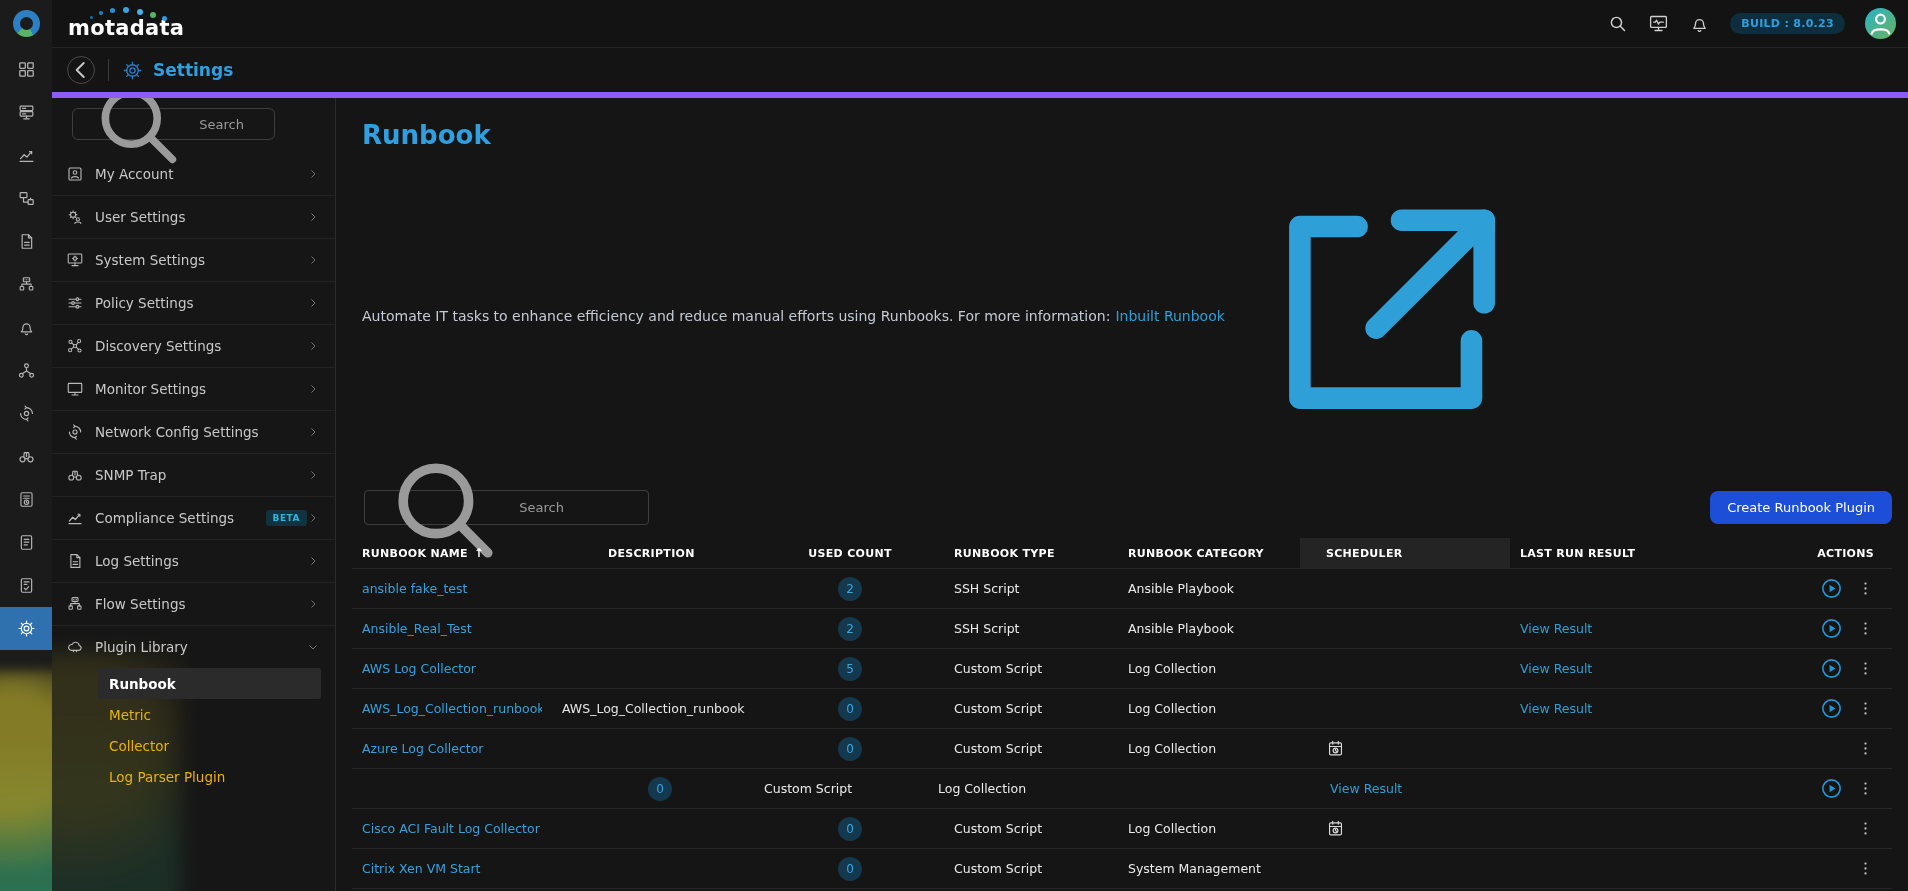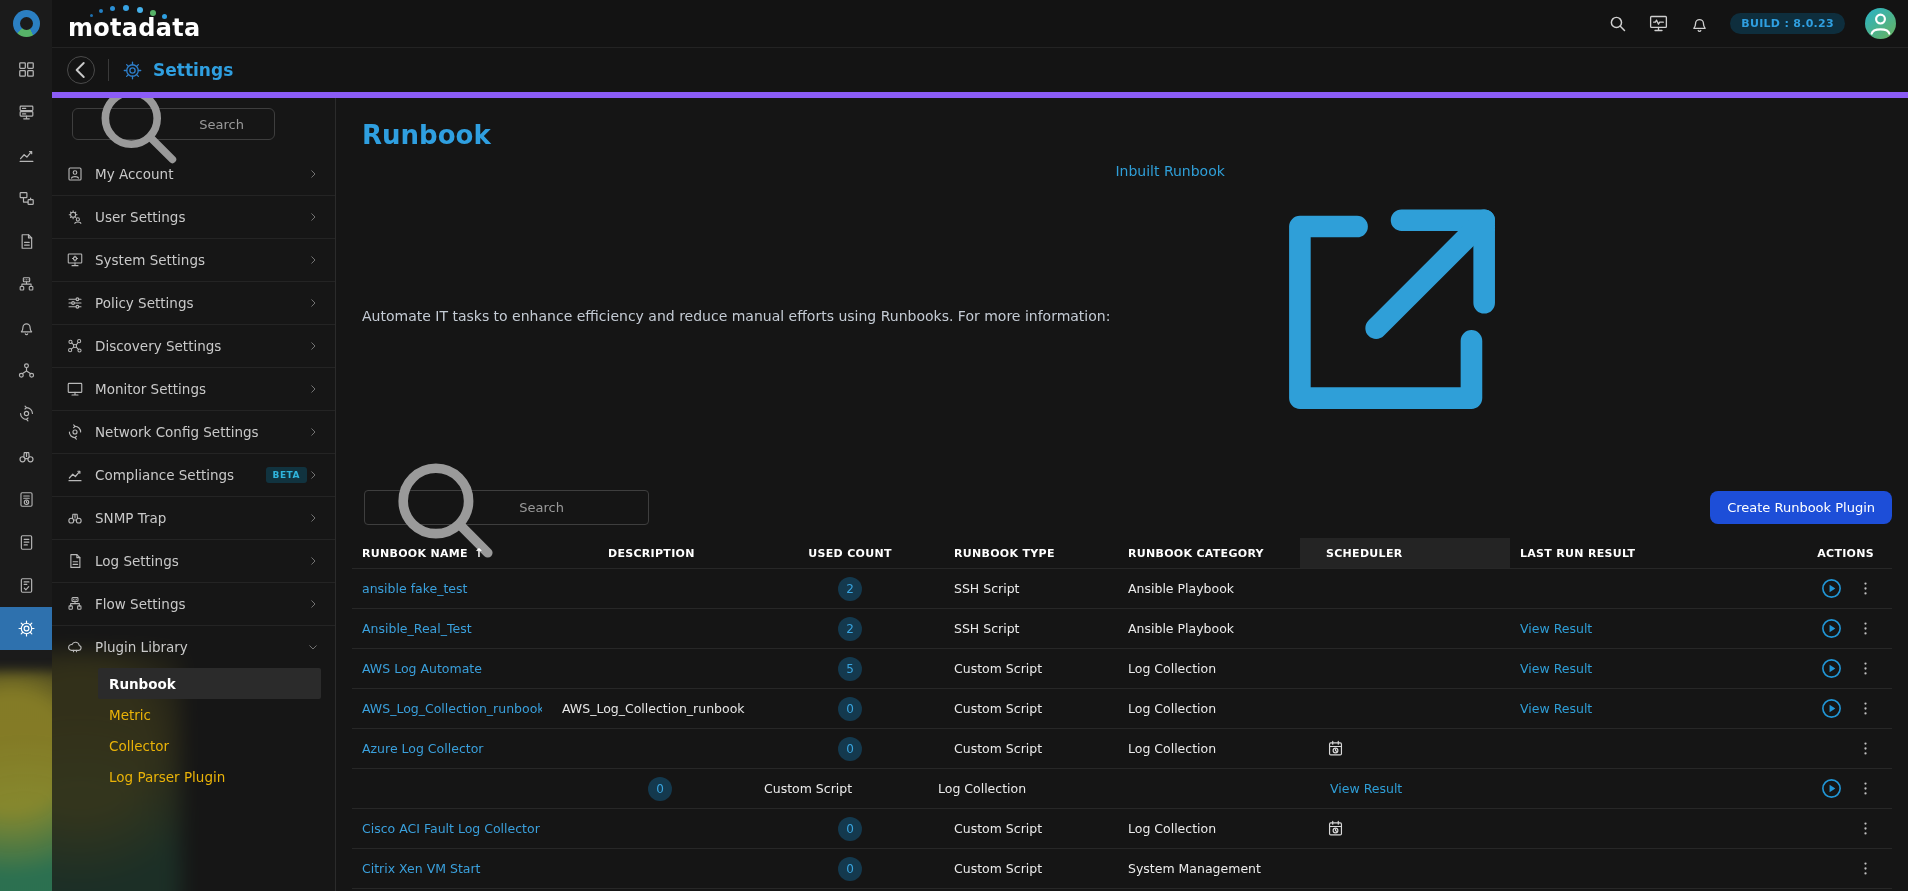--- a/index.html
+++ b/index.html
@@ -5,21 +5,21 @@
   * { margin:0; padding:0; box-sizing:border-box; }
   html,body { width:1908px; height:891px; overflow:hidden; }
   body { background:#151515; font-family:"DejaVu Sans","Liberation Sans",sans-serif; color:#ddd; position:relative; }
   svg { display:block; }
 
   
   .topbar { height:48px; display:flex; align-items:center; background:#131313; border-bottom:1px solid #232323; position:relative; z-index:5; }
   .logo-cell { width:52px; height:48px; background:#1b1b1b; display:flex; align-items:center; justify-content:center; }
   .donut { width:27px; height:27px; border-radius:50%; background:conic-gradient(from 150deg,#57b368 0 20%,#2b7fc2 20% 100%); position:relative; }
   .donut::after { content:""; position:absolute; inset:7px; background:#1b1b1b; border-radius:50%; }
-  .brand { margin-left:16px; position:relative; font-size:24px; font-weight:700; color:#fff; letter-spacing:.3px; padding-top:8px; }
+  .brand { margin-left:16px; position:relative; font-size:21px; font-weight:700; color:#fff; letter-spacing:.3px; padding-top:8px; }
   .brand .dots { position:absolute; top:-1px; left:22px; width:78px; height:14px; }
   .brand .dots i { position:absolute; border-radius:50%; background:#2f9fe0; }
   .dots i:nth-child(1){ width:3px;height:3px;left:0;top:9px;background:#1d6fae;}
   .dots i:nth-child(2){ width:4px;height:4px;left:9px;top:4px;background:#2381c6;}
   .dots i:nth-child(3){ width:5px;height:5px;left:20px;top:1px;background:#2b8fd4;}
   .dots i:nth-child(4){ width:6px;height:6px;left:33px;top:0;background:#37a2e2;}
   .dots i:nth-child(5){ width:6px;height:6px;left:47px;top:2px;background:#46b1ea;}
   .dots i:nth-child(6){ width:6px;height:6px;left:60px;top:5px;background:#57b368;}
   .dots i:nth-child(7){ width:5px;height:5px;left:72px;top:9px;background:#2f9fe0;}
   .top-right { margin-left:auto; display:flex; align-items:center; gap:20px; padding-right:12px; }
@@ -68,21 +68,21 @@
   .side-item .chev { width:12px; height:12px; color:#8a8a8a; flex:none; }
   .beta { margin-left:8px; background:#11333f; color:#2fb4dc; font-size:9px; font-weight:700; padding:3px 7px; border-radius:3px; letter-spacing:.5px; }
   .side-sub { height:31px; display:flex; align-items:center; margin:0 14px 0 46px; padding-left:11px; font-size:13.5px; color:#eab308; cursor:pointer; border-radius:2px; }
   .side-sub.active { background:#2b2b2b; color:#fff; font-weight:700; }
   .subwrap { padding-bottom:6px; }
 
   
   .main { flex:1; display:flex; flex-direction:column; padding:0 16px; background:#151515; position:relative; }
   .page-title { margin:22px 0 0 10px; font-size:26px; font-weight:700; color:#2f9fe0; }
   .page-desc { margin:13px 0 0 10px; font-size:14px; color:#c4cbd4; display:flex; align-items:center; }
-  .page-desc a { color:#2f9fd8; text-decoration:none; margin-left:5px; display:inline-flex; align-items:flex-start; cursor:pointer; }
+  .page-desc a { color:#2f9fd8; text-decoration:none; margin-left:5px; display:inline-flex; align-items:center; cursor:pointer; }
   .page-desc a svg { width:14px; height:14px; margin-left:5px; }
   .toolbar { margin-top:22px; display:flex; align-items:center; justify-content:space-between; }
   .tsearch { margin-left:12px; width:285px; height:35px; border:1px solid #3e3e3e; border-radius:4px; display:flex; align-items:center; padding:0 10px; color:#9a9a9a; }
   .tsearch svg { width:15px; height:15px; flex:none; }
   .tsearch input { background:transparent; border:none; outline:none; color:#ddd; font-size:13px; margin-left:9px; width:100%; font-family:inherit; }
   .tsearch input::placeholder { color:#9a9a9a; }
   .create-btn { height:33px; padding:0 17px; background:#1d4ed8; color:#fff; border:none; border-radius:8px; font-size:13px; font-family:inherit; cursor:pointer; }
 
   
   .table { margin-top:13px; flex:1; display:flex; flex-direction:column; overflow:hidden; }
@@ -429,43 +429,43 @@
           </span>
           <span class="lbl">Network Config Settings</span>
           <span class="chev">
             <svg viewBox="0 0 24 24" fill="none" stroke="currentColor" stroke-width="1.6" stroke-linecap="round" stroke-linejoin="round" style="width:100%;height:100%">
               <path d="M9.5 5.5 16 12l-6.5 6.5"></path>
             </svg>
           </span>
         </div>
         <div class="side-item">
           <span class="mi">
-            <svg viewBox="0 0 24 24" fill="none" stroke="currentColor" stroke-width="1.6" stroke-linecap="round" stroke-linejoin="round" style="width:100%;height:100%">
-              <path d="M4 19.5h16"></path>
-              <path d="M4.5 16l4.5-5 3.5 3L18 7.5"></path>
-              <path d="M15.8 7h2.7v2.7"></path>
-            </svg>
-          </span>
-          <span class="lbl">Compliance Settings</span>
-          <span class="beta">BETA</span>
-          <span class="chev">
-            <svg viewBox="0 0 24 24" fill="none" stroke="currentColor" stroke-width="1.6" stroke-linecap="round" stroke-linejoin="round" style="width:100%;height:100%">
-              <path d="M9.5 5.5 16 12l-6.5 6.5"></path>
-            </svg>
-          </span>
-        </div>
-        <div class="side-item">
-          <span class="mi">
             <svg viewBox="0 0 24 24" fill="none" stroke="currentColor" stroke-width="1.5" stroke-linecap="round" stroke-linejoin="round" style="width:100%;height:100%">
               <circle cx="7" cy="15.5" r="3.2"></circle>
               <circle cx="17" cy="15.5" r="3.2"></circle>
               <path d="M10.2 14.6h3.6M8.6 12.6 9.2 7h2.3M15.4 12.6 14.8 7h-2.3M12 7v5"></path>
             </svg>
           </span>
           <span class="lbl">SNMP Trap</span>
+          <span class="chev">
+            <svg viewBox="0 0 24 24" fill="none" stroke="currentColor" stroke-width="1.6" stroke-linecap="round" stroke-linejoin="round" style="width:100%;height:100%">
+              <path d="M9.5 5.5 16 12l-6.5 6.5"></path>
+            </svg>
+          </span>
+        </div>
+        <div class="side-item">
+          <span class="mi">
+            <svg viewBox="0 0 24 24" fill="none" stroke="currentColor" stroke-width="1.6" stroke-linecap="round" stroke-linejoin="round" style="width:100%;height:100%">
+              <path d="M4 19.5h16"></path>
+              <path d="M4.5 16l4.5-5 3.5 3L18 7.5"></path>
+              <path d="M15.8 7h2.7v2.7"></path>
+            </svg>
+          </span>
+          <span class="lbl">Compliance Settings</span>
+          <span class="beta">BETA</span>
           <span class="chev">
             <svg viewBox="0 0 24 24" fill="none" stroke="currentColor" stroke-width="1.6" stroke-linecap="round" stroke-linejoin="round" style="width:100%;height:100%">
               <path d="M9.5 5.5 16 12l-6.5 6.5"></path>
             </svg>
           </span>
         </div>
         <div class="side-item">
           <span class="mi">
             <svg viewBox="0 0 24 24" fill="none" stroke="currentColor" stroke-width="1.5" stroke-linecap="round" stroke-linejoin="round" style="width:100%;height:100%">
               <path d="M6.5 3.5h8l4 4v13h-12z"></path>
@@ -639,21 +639,21 @@
                 <svg viewBox="0 0 24 24" fill="none" stroke="currentColor" stroke-width="1.6" stroke-linecap="round" stroke-linejoin="round" style="width:100%;height:100%">
                   <circle cx="12" cy="5" r="1.6" fill="currentColor" stroke="none"></circle>
                   <circle cx="12" cy="12" r="1.6" fill="currentColor" stroke="none"></circle>
                   <circle cx="12" cy="19" r="1.6" fill="currentColor" stroke="none"></circle>
                 </svg>
               </span>
             </div>
           </div>
           <div class="trow">
             <div class="td c-name">
-              <span class="name-link">AWS Log Automate</span>
+              <span class="name-link">AWS Log Collector</span>
             </div>
             <div class="td c-desc"></div>
             <div class="td c-used">
               <span class="count-badge">5</span>
             </div>
             <div class="td c-type">
               <span class="type-text">Custom Script</span>
             </div>
             <div class="td c-cat">
               <span class="cat-text">Log Collection</span>

